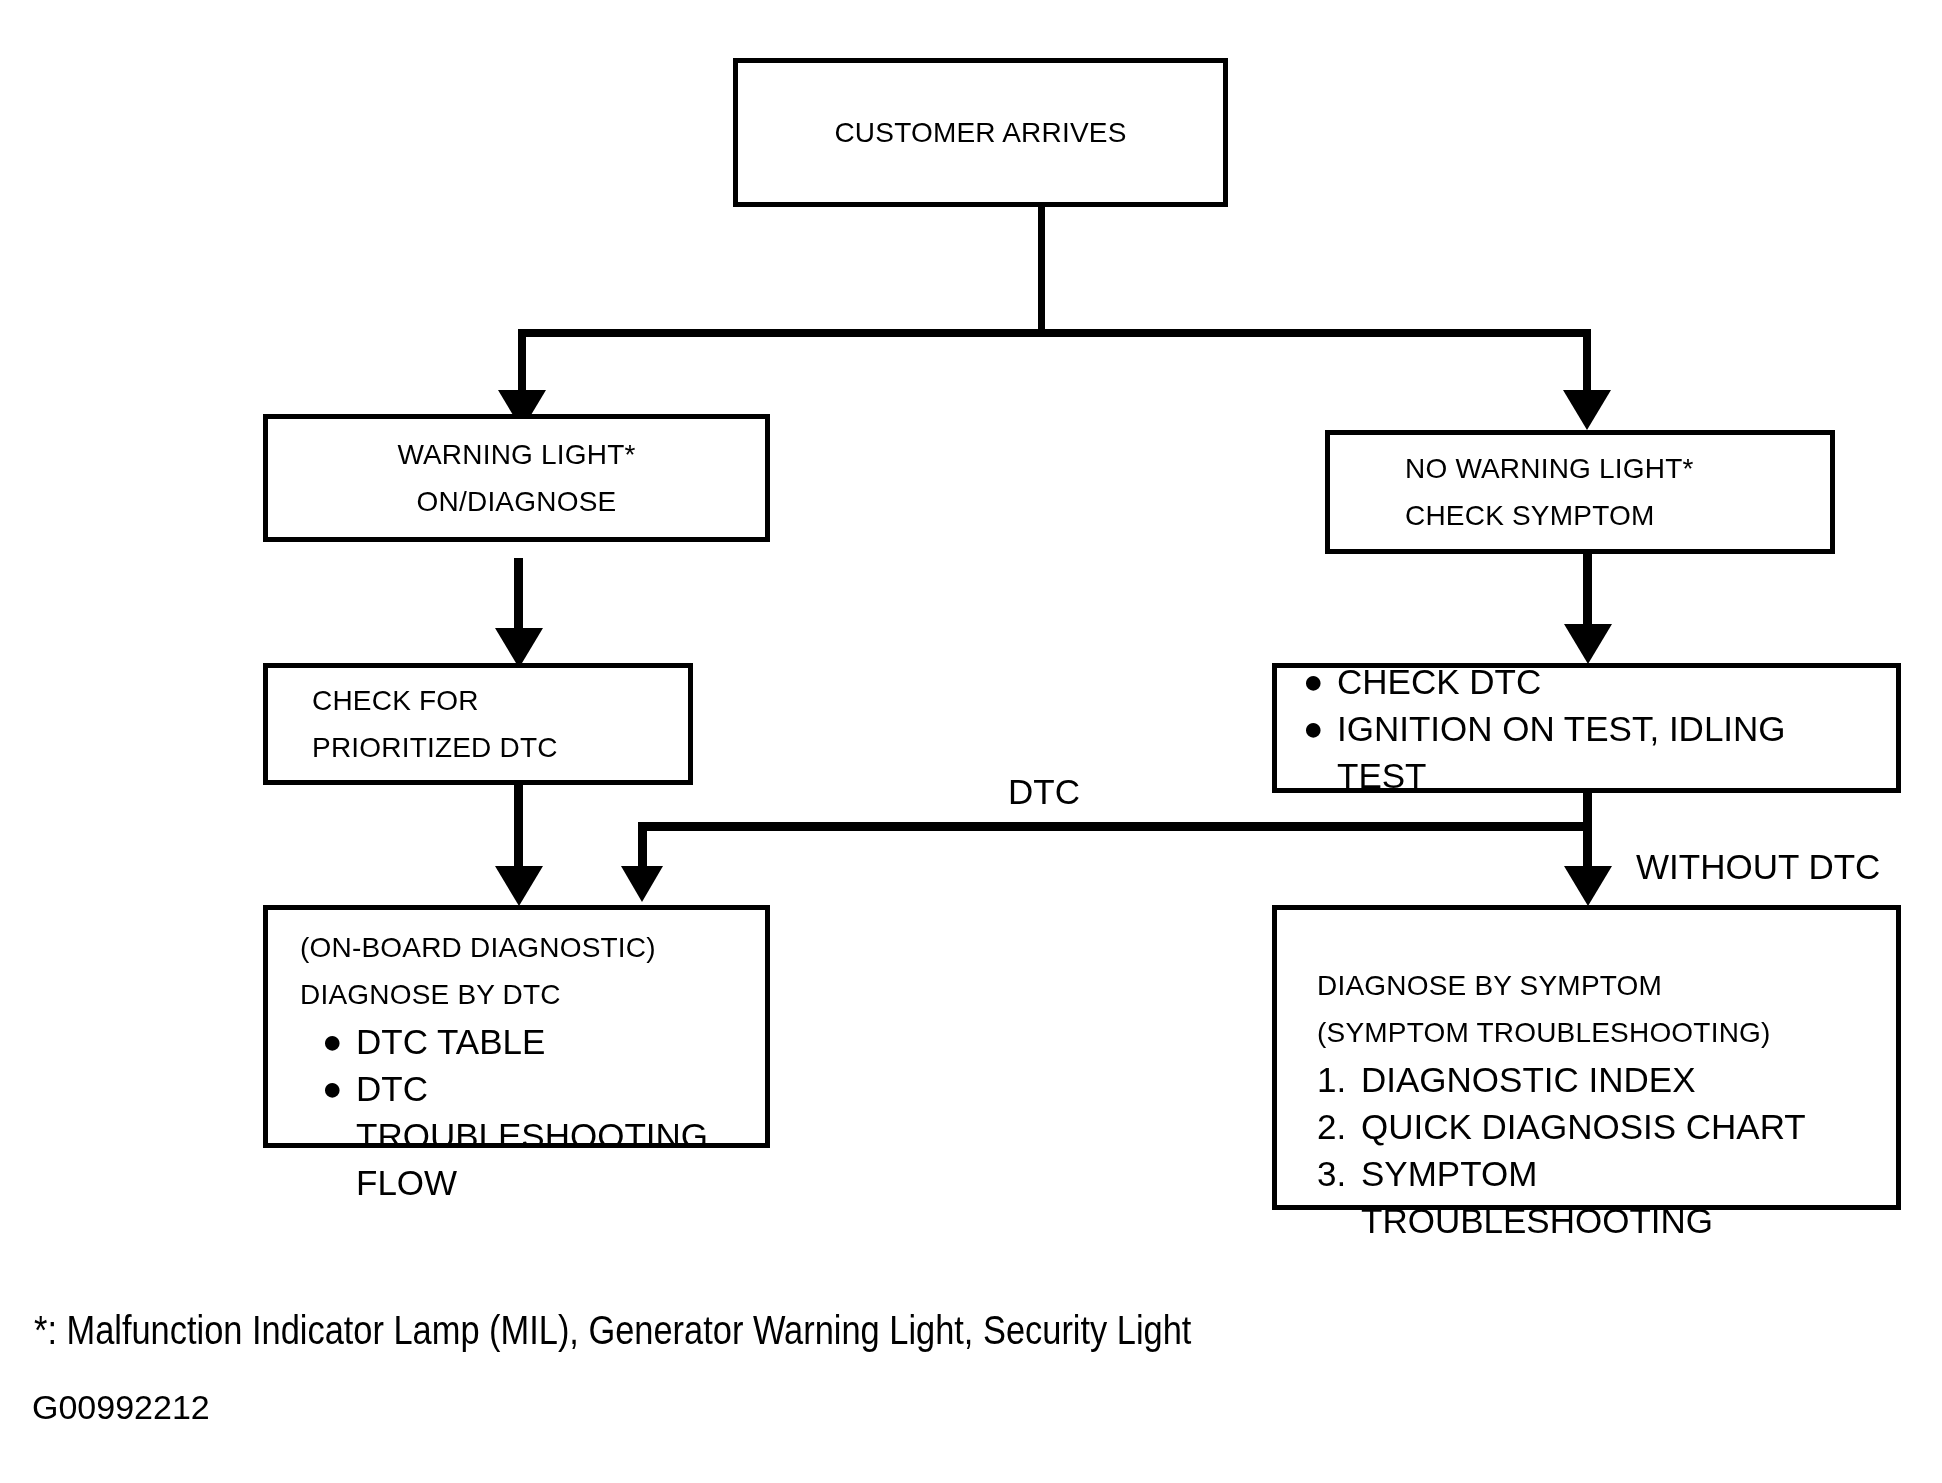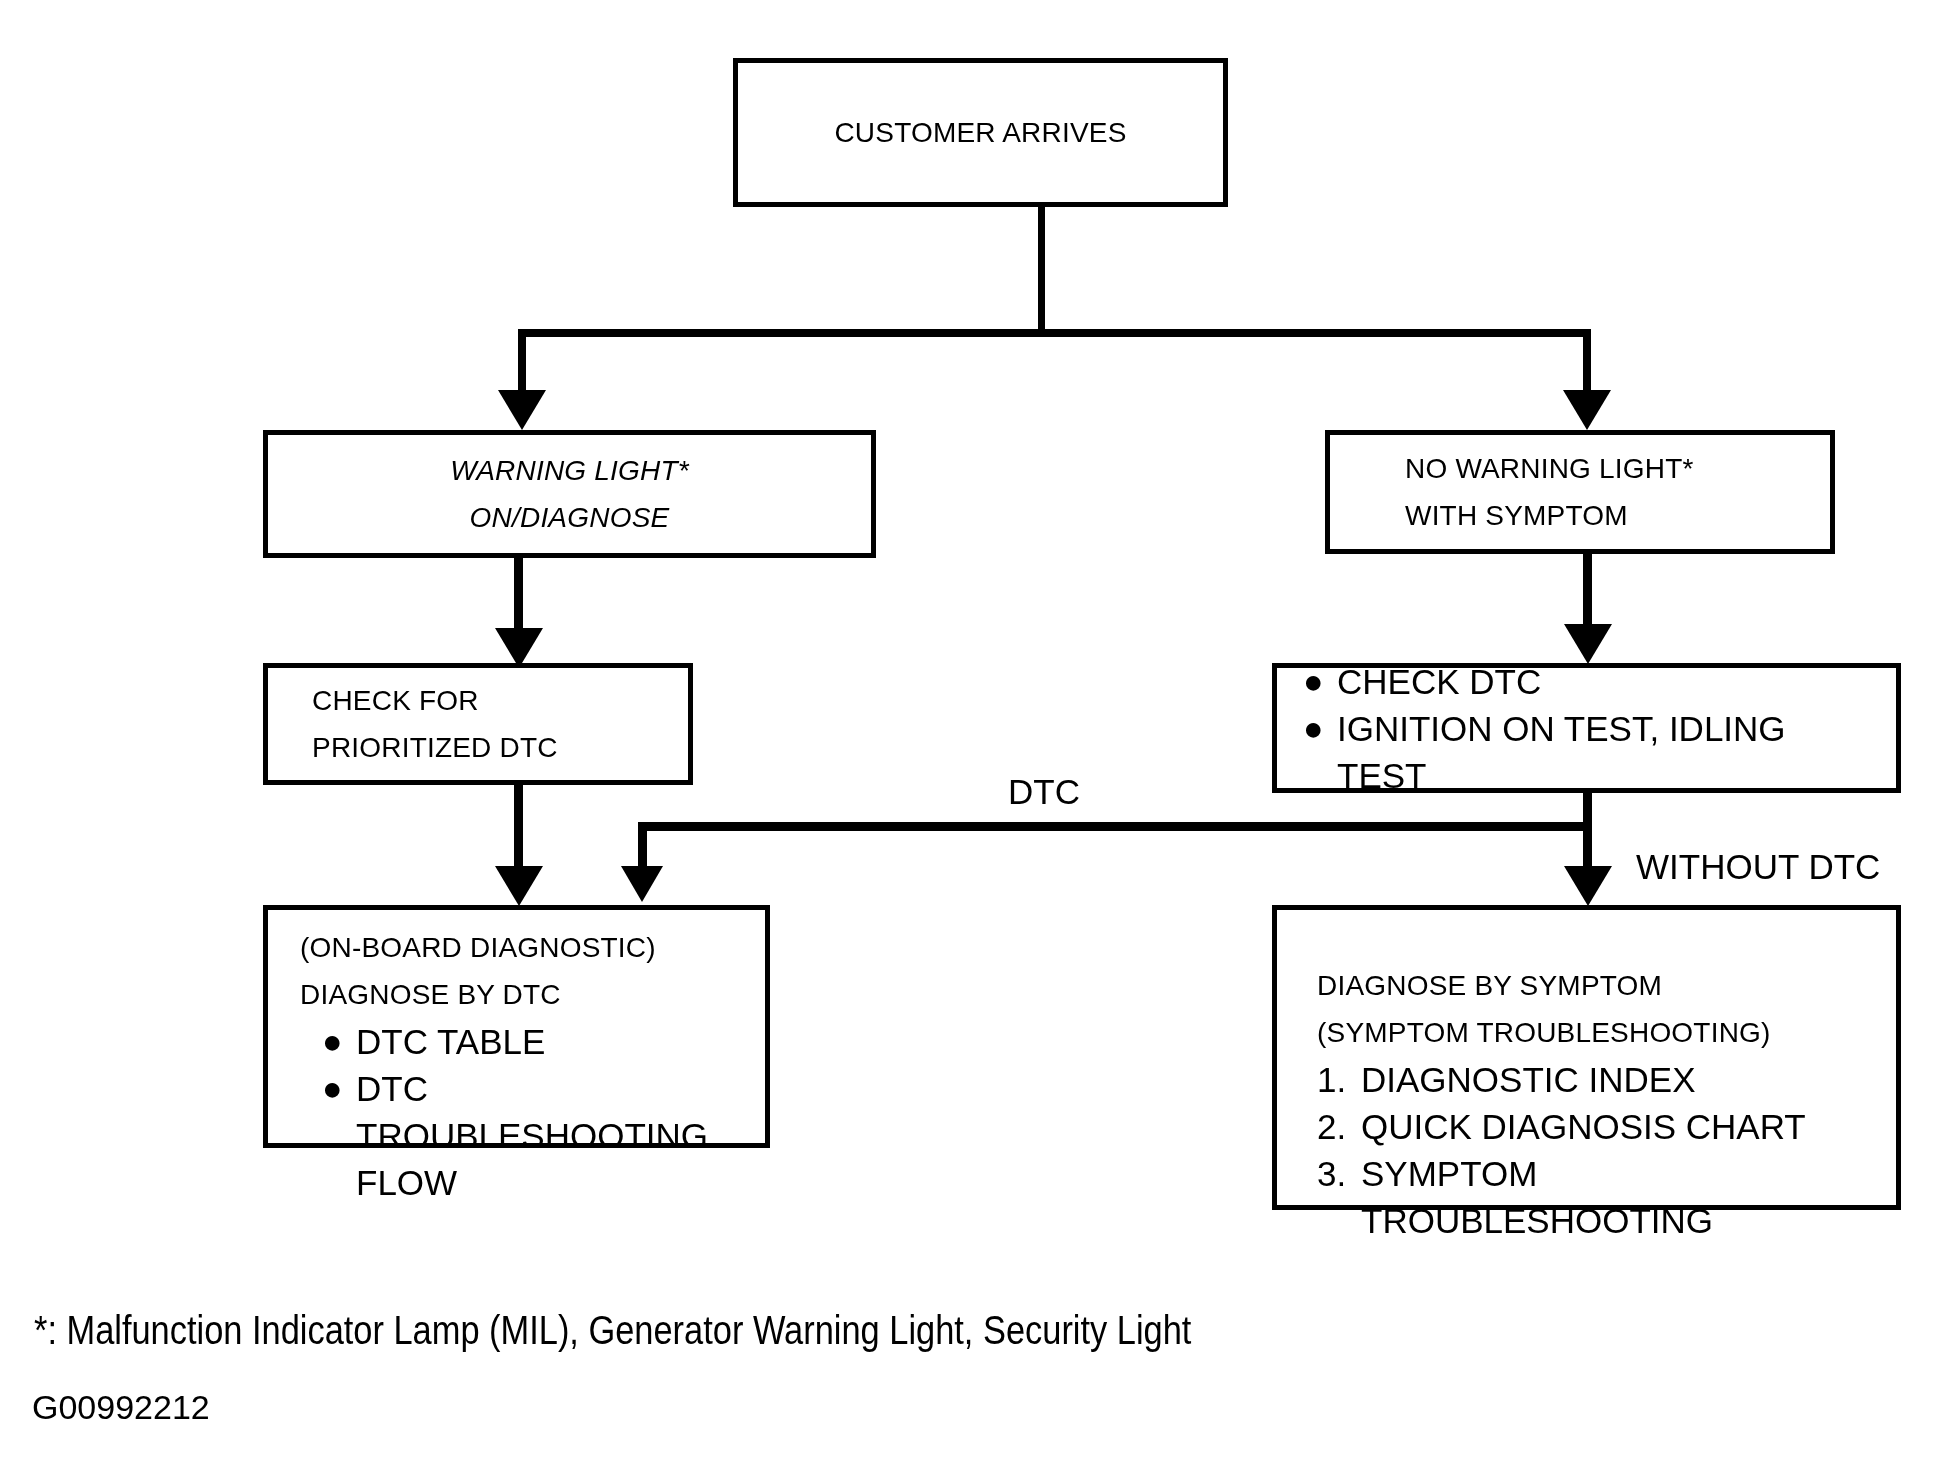--- a/index.html
+++ b/index.html
@@ -125,28 +125,28 @@
   <div class="vline" style="left:1038px; top:207px; width:7px; height:128px;"></div>
 
   <div class="hline" style="left:518px; top:329px; width:1073px; height:8px;"></div>
 
   <div class="vline" style="left:518px; top:329px; width:8px; height:65px;"></div>
   <div class="arrowhead" style="left:498px; top:390px;"></div>
 
   <div class="vline" style="left:1583px; top:329px; width:8px; height:65px;"></div>
   <div class="arrowhead" style="left:1563px; top:390px;"></div>
 
-  <div class="node center-txt" style="left:263px; top:430px; width:613px; height:128px;font-style:italic;">
+  <div class="node center-txt" style="left:263px; top:414px; width:507px; height:128px;">
     <div class="line">WARNING LIGHT*</div>
     <div class="line">ON/DIAGNOSE</div>
   </div>
 
   <div class="node" style="left:1325px; top:430px; width:510px; height:124px; padding-left:75px;">
     <div class="line">NO WARNING LIGHT*</div>
-    <div class="line">WITH SYMPTOM</div>
+    <div class="line">CHECK SYMPTOM</div>
   </div>
 
   <div class="vline" style="left:514px; top:558px; width:9px; height:76px;"></div>
   <div class="arrowhead" style="left:495px; top:628px;"></div>
 
   <div class="vline" style="left:1583px; top:554px; width:9px; height:76px;"></div>
   <div class="arrowhead" style="left:1564px; top:624px;"></div>
 
   <div class="node" style="left:263px; top:663px; width:430px; height:122px; padding-left:44px;">
     <div class="line">CHECK FOR</div>

